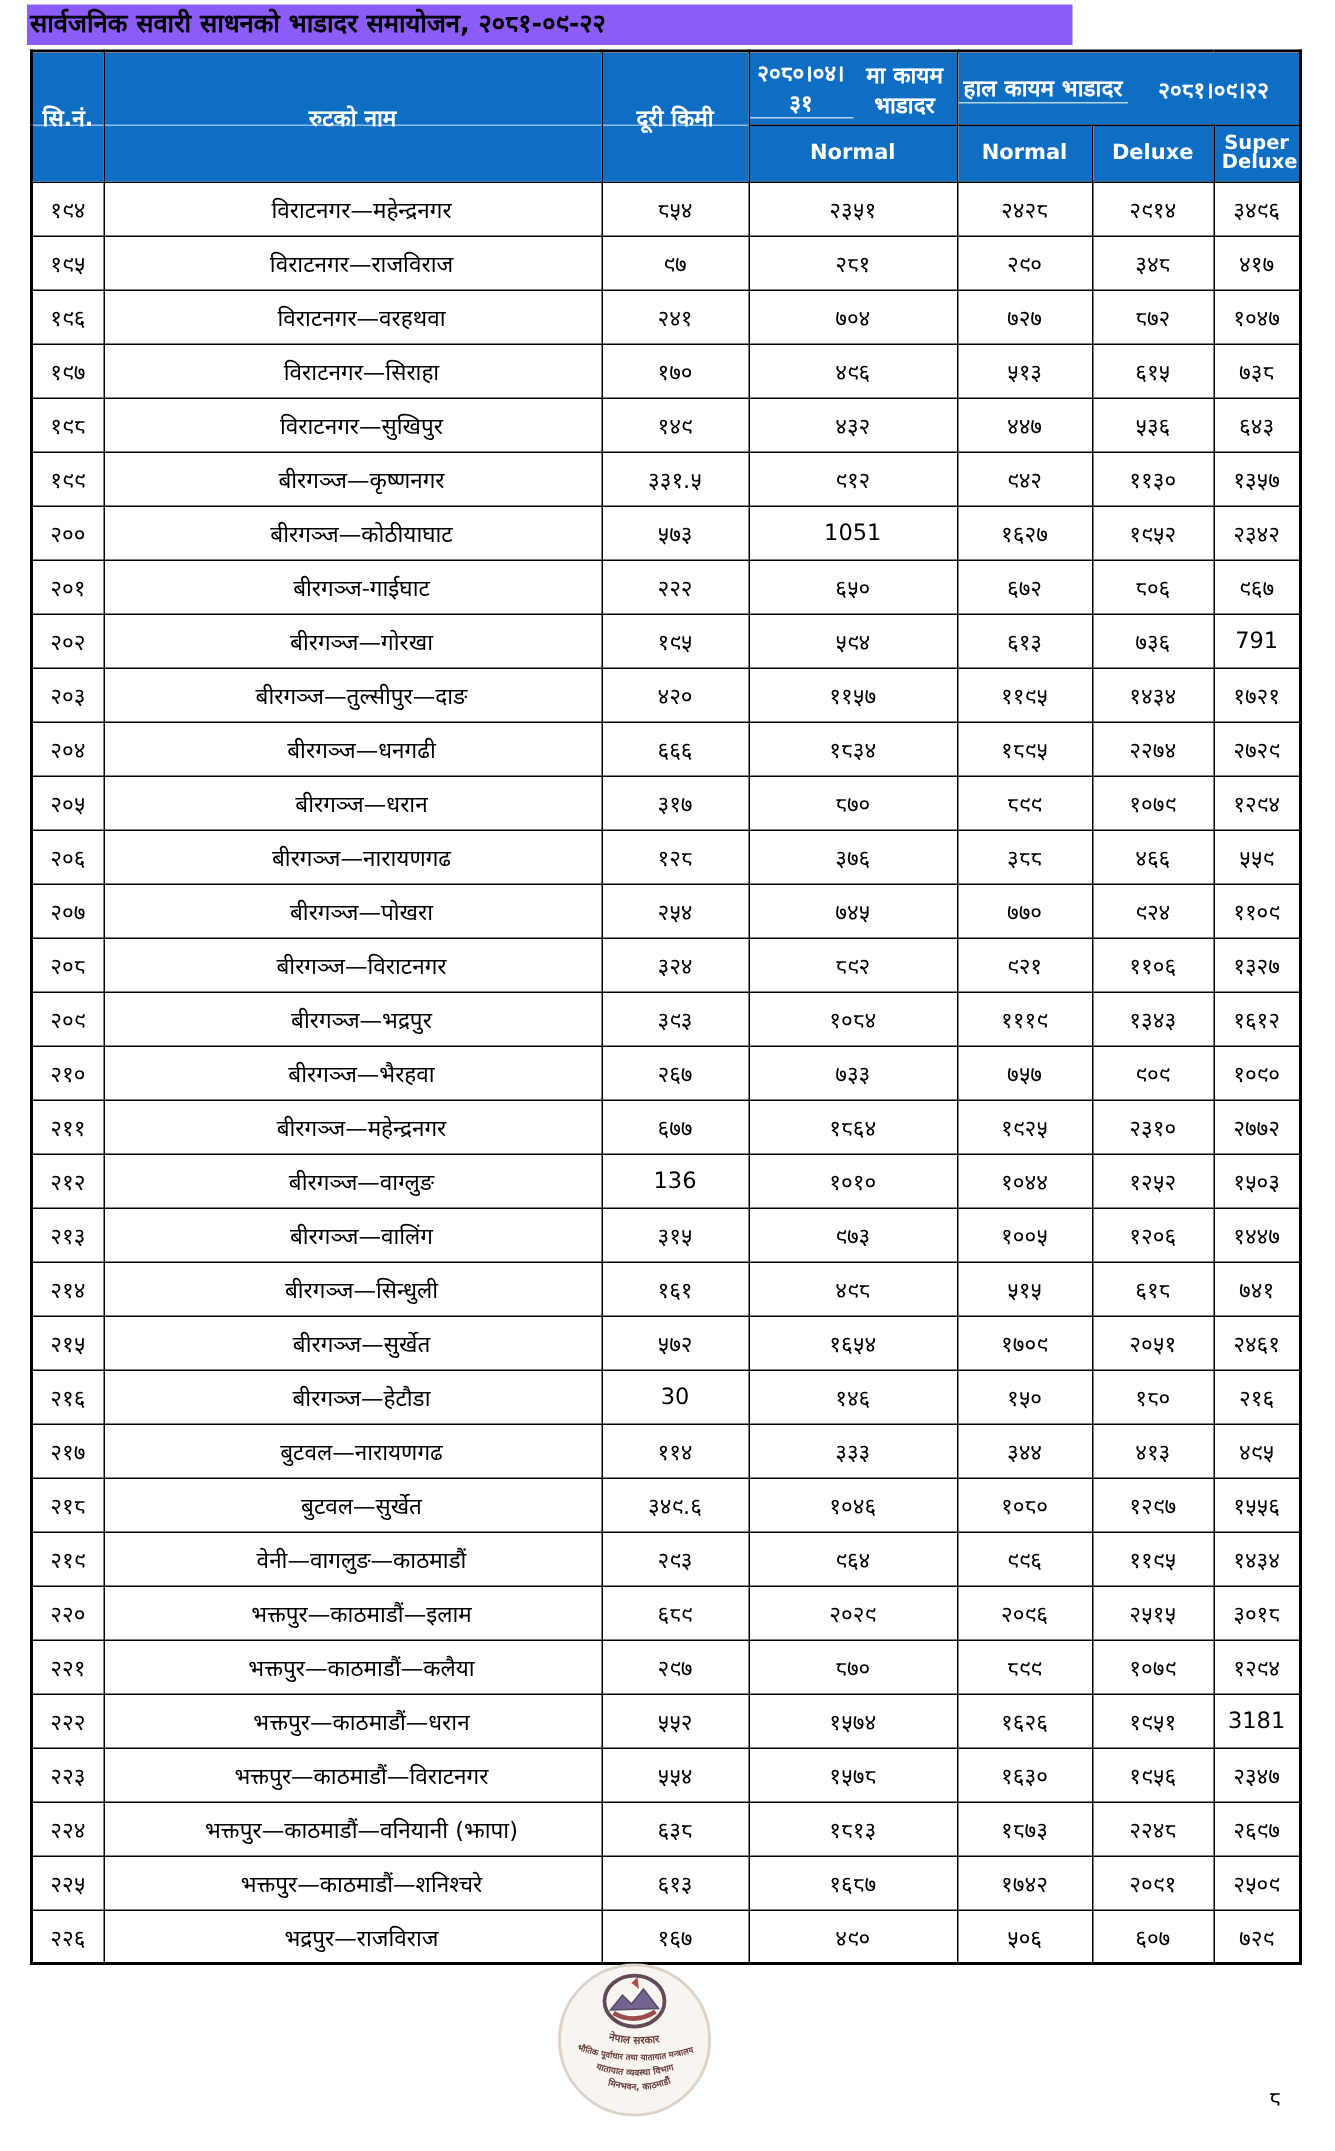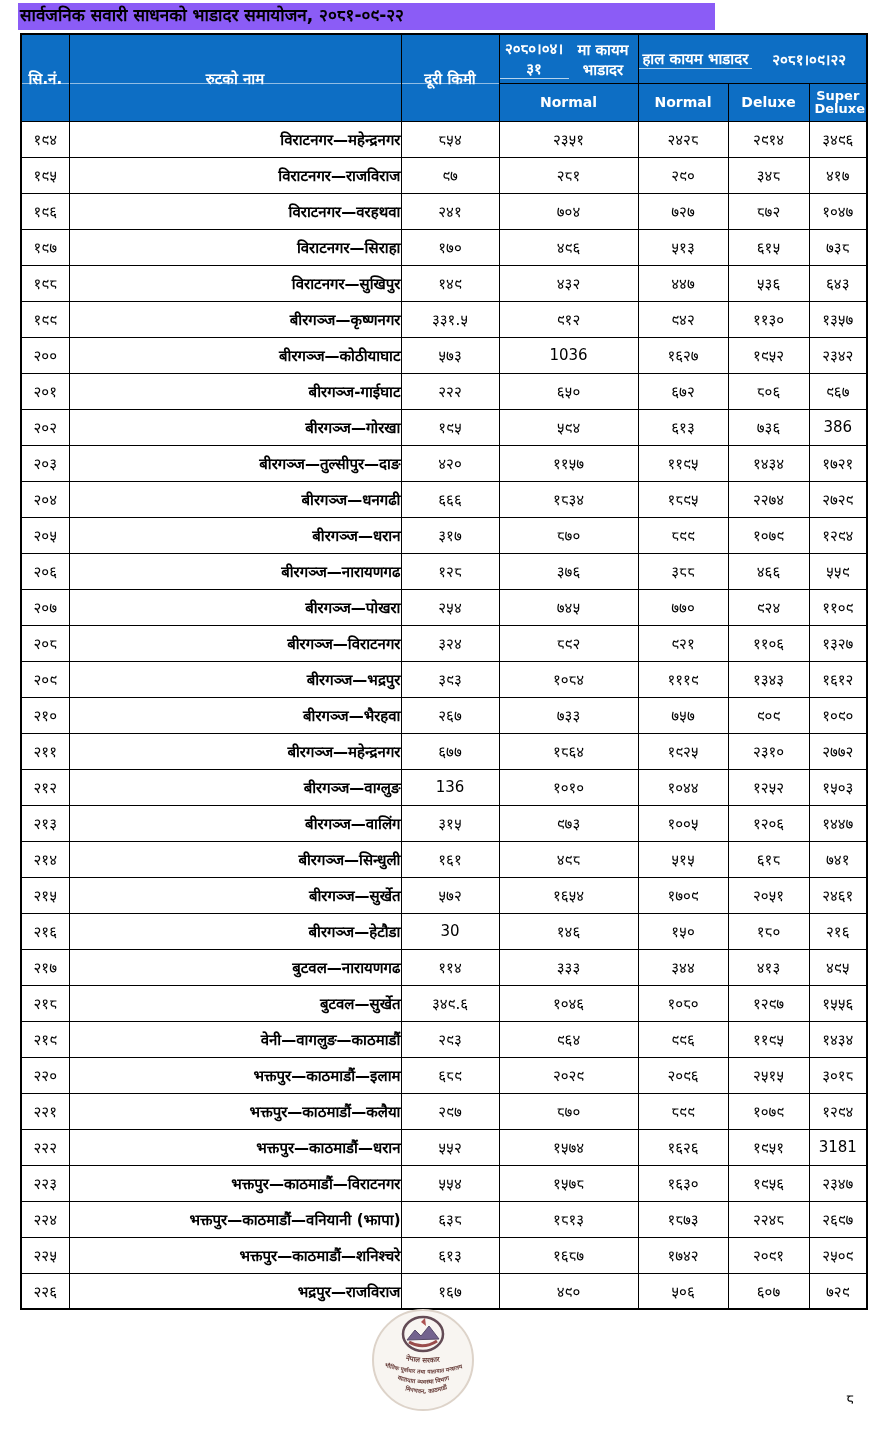--- a/index.html
+++ b/index.html
@@ -58,23 +58,22 @@
   .group-stack .g-line.first { border-bottom: 1px solid rgba(255,255,255,0.7); }
   th.super-deluxe { font-size: 13px; line-height: 1.05; padding: 5px; }
   .fare-table tbody tr { height: 36px; margin-left: 33px; }
   .fare-table tbody td {
     font-size: 15px;
     text-align: center;
     vertical-align: middle;
     background: #ffffff;
   }
   .fare-table tbody td.route-cell {
-    text-align: right;
+    text-align: center;
     padding-left: 12px;
-    font-weight: bold;
   }
   .col-sn { width: 48px; }
   .col-route { width: 332px; }
   .col-dist { width: 98px; }
   .col-old { width: 139px; }
   .col-normal { width: 90px; }
   .col-deluxe { width: 81px; }
   .col-super { width: 58px; }
   .stamp {
     position: absolute; left: 363px; top: 1306px;
@@ -179,42 +178,42 @@
         <td>३३१.५</td>
         <td>९१२</td>
         <td>९४२</td>
         <td>११३०</td>
         <td>१३५७</td>
       </tr>
       <tr>
         <td>२००</td>
         <td class="route-cell">बीरगञ्ज—कोठीयाघाट</td>
         <td>५७३</td>
-        <td>1036</td>
+        <td>1051</td>
         <td>१६२७</td>
         <td>१९५२</td>
         <td>२३४२</td>
       </tr>
       <tr>
         <td>२०१</td>
         <td class="route-cell">बीरगञ्ज-गाईघाट</td>
         <td>२२२</td>
         <td>६५०</td>
         <td>६७२</td>
         <td>८०६</td>
         <td>९६७</td>
       </tr>
       <tr>
         <td>२०२</td>
         <td class="route-cell">बीरगञ्ज—गोरखा</td>
         <td>१९५</td>
         <td>५९४</td>
         <td>६१३</td>
         <td>७३६</td>
-        <td>386</td>
+        <td>791</td>
       </tr>
       <tr>
         <td>२०३</td>
         <td class="route-cell">बीरगञ्ज—तुल्सीपुर—दाङ</td>
         <td>४२०</td>
         <td>११५७</td>
         <td>११९५</td>
         <td>१४३४</td>
         <td>१७२१</td>
       </tr>

